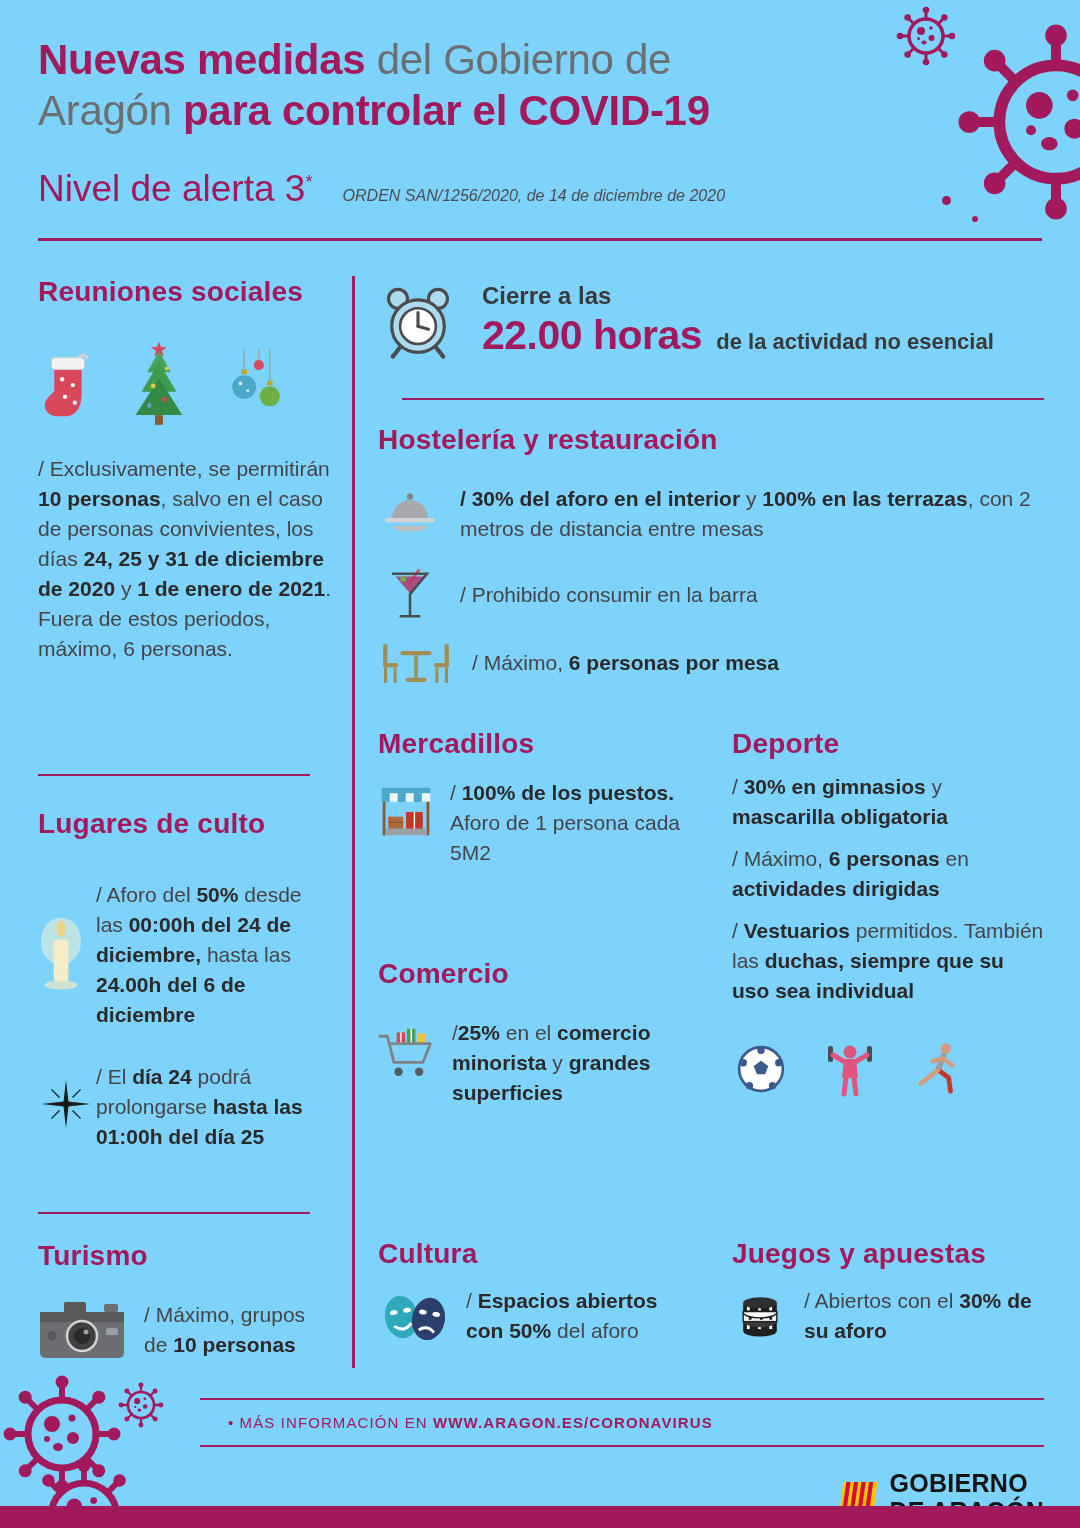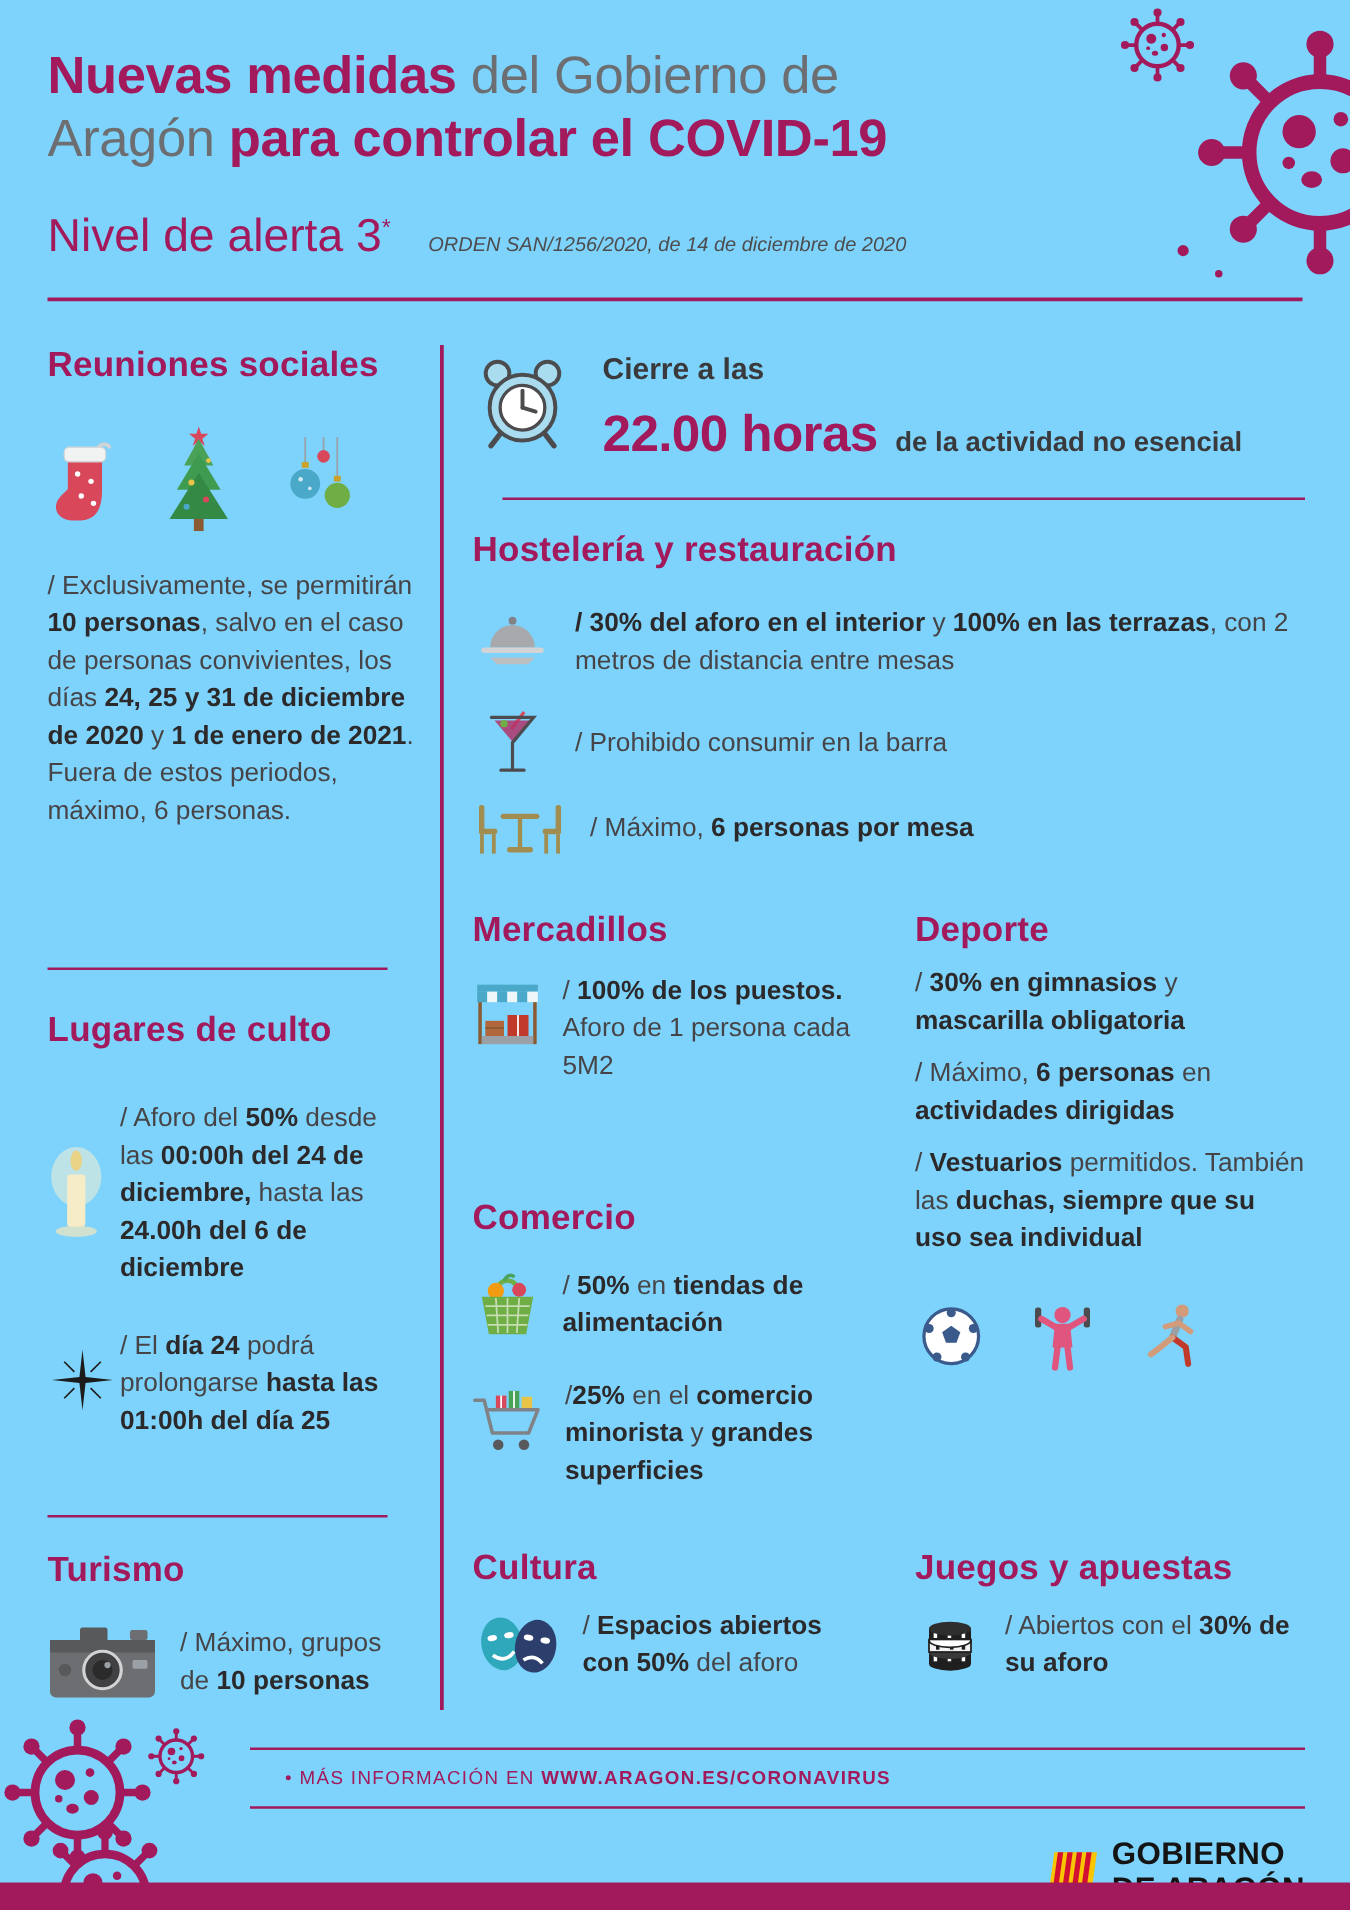--- a/index.html
+++ b/index.html
@@ -50,21 +50,21 @@
   .i-sparkle{position:absolute;left:2px;top:16px;width:52px;height:52px;}
   .div2{top:936px;}
   .turismo-h{position:absolute;left:0;top:964px;}
   .turismo-row{position:absolute;left:0;top:1022px;width:294px;display:flex;gap:18px;align-items:center;}
   .i-camera{width:88px;height:64px;flex:0 0 88px;}
   
   .closing{position:absolute;left:378px;top:280px;width:666px;height:118px;}
   .i-clock{position:absolute;left:2px;top:2px;width:76px;height:82px;}
   .closing-text{margin-left:104px;padding-top:2px;}
   .c1{font-size:24px;font-weight:700;color:#3a393b;}
-  .c2{margin-top:14px;font-size:22px;font-weight:700;color:#3a393b;}
+  .c2{margin-top:2px;font-size:22px;font-weight:700;color:#3a393b;}
   .time{font-size:41px;font-weight:800;color:var(--accent);letter-spacing:-0.5px;margin-right:8px;}
   .closing-rule{position:absolute;left:402px;top:398px;width:642px;height:2px;background:var(--accent);}
   
   .host{position:absolute;left:378px;top:424px;width:666px;}
   .host .row{display:flex;gap:18px;align-items:center;}
   .host .r1{margin-top:28px;align-items:flex-start;}
   .host .r2{margin-top:22px;}
   .host .r3{margin-top:16px;}
   .ic{flex:0 0 64px;display:flex;justify-content:center;}
   .i-cloche{width:58px;height:50px;}
@@ -81,21 +81,21 @@
   .i-cart{width:58px;height:56px;flex:0 0 58px;margin-top:8px;}
   
   .depor{position:absolute;left:732px;top:728px;width:314px;}
   .depor .p{margin-top:12px;}
   .sport-icons{margin-top:34px;display:flex;align-items:center;gap:36px;padding-left:4px;}
   .i-ball{width:50px;height:50px;}
   .i-gym{width:56px;height:58px;}
   .i-runner{width:50px;height:56px;}
   
   .cult{position:absolute;left:378px;top:1238px;width:312px;}
-  .cult .row{display:flex;gap:14px;margin-top:16px;align-items:center;}
+  .cult .row{display:flex;gap:14px;margin-top:16px;align-items:flex-end;}
   .i-masks{width:74px;height:56px;flex:0 0 74px;}
   .jueg{position:absolute;left:732px;top:1238px;width:314px;}
   .jueg .row{display:flex;gap:16px;margin-top:16px;align-items:center;}
   .i-chips{width:56px;height:52px;flex:0 0 56px;}
   
   .info-band{position:absolute;left:200px;top:1398px;width:844px;box-sizing:border-box;
     border-top:2px solid var(--accent);border-bottom:2px solid var(--accent);
     padding:14px 0 14px 28px;}
   .info-text{font-size:15px;letter-spacing:1.1px;color:var(--accent);font-weight:500;}
   .info-text .b{font-weight:800;color:var(--accent);}
@@ -457,26 +457,20 @@
     <div class="row">
       <svg class="i-market">
           <use href="#market"></use>
         </svg>
       <div class="txt"><span>/ </span><span class="b">100% de los puestos.</span><span> Aforo de 1 persona cada 5M2</span></div>
     </div>
   </div>
 
   <div class="comer">
     <div class="sec-h">Comercio</div>
-    <div class="row1">
-      <svg class="i-basket">
-          <use href="#basket"></use>
-        </svg>
-      <div class="txt"><span>/ </span><span class="b">50%</span><span> en </span><span class="b">tiendas de alimentación</span></div>
-    </div>
     <div class="row2">
       <svg class="i-cart">
           <use href="#cart"></use>
         </svg>
       <div class="txt"><span>/</span><span class="b">25%</span><span> en el </span><span class="b">comercio minorista</span><span> y </span><span class="b">grandes superficies</span></div>
     </div>
   </div>
 
   <div class="depor">
     <div class="sec-h">Deporte</div>

